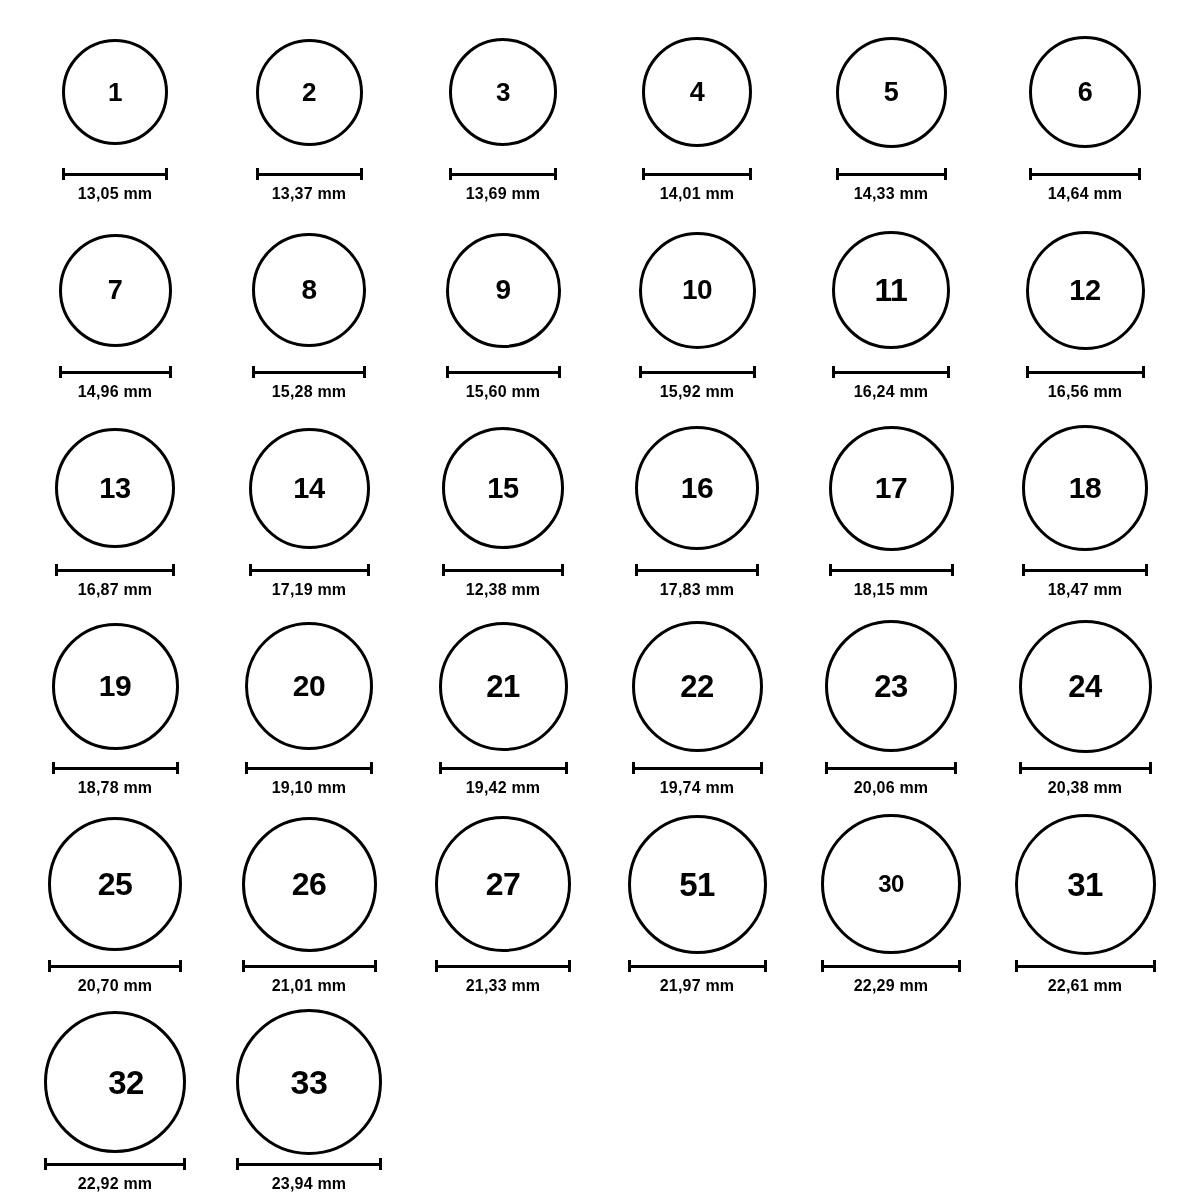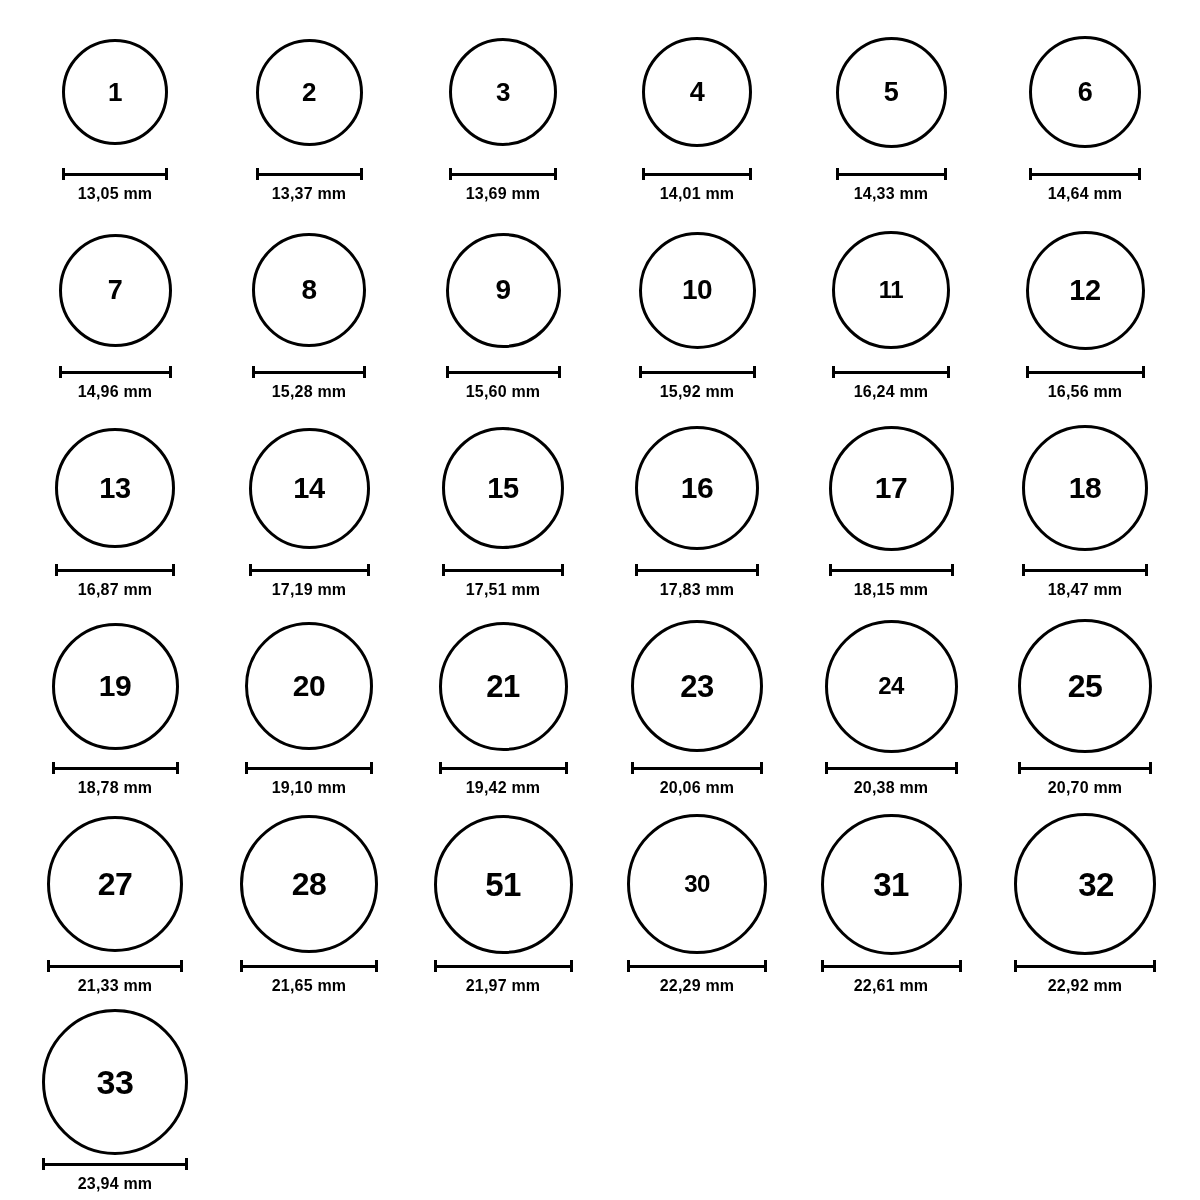--- a/index.html
+++ b/index.html
@@ -243,21 +243,21 @@
             <span class="line"></span>
             <span class="cap left"></span>
             <span class="cap right"></span>
           </div>
           <div class="mm">15,92 mm</div>
         </div>
       </div>
       <div class="cell">
         <div class="circle-wrap">
           <div class="circle" style="width: 118px; height: 118px;">
-            <span class="circle-label" style="font-size: 24px;">11</span>
+            <span class="circle-label" style="font-size: 32px;">11</span>
           </div>
         </div>
         <div class="measure">
           <div class="bar" style="width: 118px;">
             <span class="line"></span>
             <span class="cap left"></span>
             <span class="cap right"></span>
           </div>
           <div class="mm">16,24 mm</div>
         </div>
@@ -312,21 +312,21 @@
           <div class="circle" style="width: 122px; height: 122px;">
             <span class="circle-label" style="font-size: 29px;">15</span>
           </div>
         </div>
         <div class="measure">
           <div class="bar" style="width: 122px;">
             <span class="line"></span>
             <span class="cap left"></span>
             <span class="cap right"></span>
           </div>
-          <div class="mm">17,51 mm</div>
+          <div class="mm">12,38 mm</div>
         </div>
       </div>
       <div class="cell">
         <div class="circle-wrap">
           <div class="circle" style="width: 124px; height: 124px;">
             <span class="circle-label" style="font-size: 30px;">16</span>
           </div>
         </div>
         <div class="measure">
           <div class="bar" style="width: 124px;">
@@ -407,37 +407,52 @@
           <div class="bar" style="width: 129px;">
             <span class="line"></span>
             <span class="cap left"></span>
             <span class="cap right"></span>
           </div>
           <div class="mm">19,42 mm</div>
         </div>
       </div>
       <div class="cell">
         <div class="circle-wrap">
+          <div class="circle" style="width: 131px; height: 131px;">
+            <span class="circle-label" style="font-size: 31px;">22</span>
+          </div>
+        </div>
+        <div class="measure">
+          <div class="bar" style="width: 131px;">
+            <span class="line"></span>
+            <span class="cap left"></span>
+            <span class="cap right"></span>
+          </div>
+          <div class="mm">19,74 mm</div>
+        </div>
+      </div>
+      <div class="cell">
+        <div class="circle-wrap">
           <div class="circle" style="width: 132px; height: 132px;">
             <span class="circle-label" style="font-size: 31px;">23</span>
           </div>
         </div>
         <div class="measure">
           <div class="bar" style="width: 132px;">
             <span class="line"></span>
             <span class="cap left"></span>
             <span class="cap right"></span>
           </div>
           <div class="mm">20,06 mm</div>
         </div>
       </div>
       <div class="cell">
         <div class="circle-wrap">
           <div class="circle" style="width: 133px; height: 133px;">
-            <span class="circle-label" style="font-size: 24px;">24</span>
+            <span class="circle-label" style="font-size: 31px;">24</span>
           </div>
         </div>
         <div class="measure">
           <div class="bar" style="width: 133px;">
             <span class="line"></span>
             <span class="cap left"></span>
             <span class="cap right"></span>
           </div>
           <div class="mm">20,38 mm</div>
         </div>
@@ -452,46 +467,46 @@
           <div class="bar" style="width: 134px;">
             <span class="line"></span>
             <span class="cap left"></span>
             <span class="cap right"></span>
           </div>
           <div class="mm">20,70 mm</div>
         </div>
       </div>
       <div class="cell">
         <div class="circle-wrap">
+          <div class="circle" style="width: 135px; height: 135px;">
+            <span class="circle-label" style="font-size: 32px;">26</span>
+          </div>
+        </div>
+        <div class="measure">
+          <div class="bar" style="width: 135px;">
+            <span class="line"></span>
+            <span class="cap left"></span>
+            <span class="cap right"></span>
+          </div>
+          <div class="mm">21,01 mm</div>
+        </div>
+      </div>
+      <div class="cell">
+        <div class="circle-wrap">
           <div class="circle" style="width: 136px; height: 136px;">
             <span class="circle-label" style="font-size: 32px;">27</span>
           </div>
         </div>
         <div class="measure">
           <div class="bar" style="width: 136px;">
             <span class="line"></span>
             <span class="cap left"></span>
             <span class="cap right"></span>
           </div>
           <div class="mm">21,33 mm</div>
-        </div>
-      </div>
-      <div class="cell">
-        <div class="circle-wrap">
-          <div class="circle" style="width: 138px; height: 138px;">
-            <span class="circle-label" style="font-size: 32px;">28</span>
-          </div>
-        </div>
-        <div class="measure">
-          <div class="bar" style="width: 138px;">
-            <span class="line"></span>
-            <span class="cap left"></span>
-            <span class="cap right"></span>
-          </div>
-          <div class="mm">21,65 mm</div>
         </div>
       </div>
       <div class="cell">
         <div class="circle-wrap">
           <div class="circle" style="width: 139px; height: 139px;">
             <span class="circle-label" style="font-size: 33px;">51</span>
           </div>
         </div>
         <div class="measure">
           <div class="bar" style="width: 139px;">

